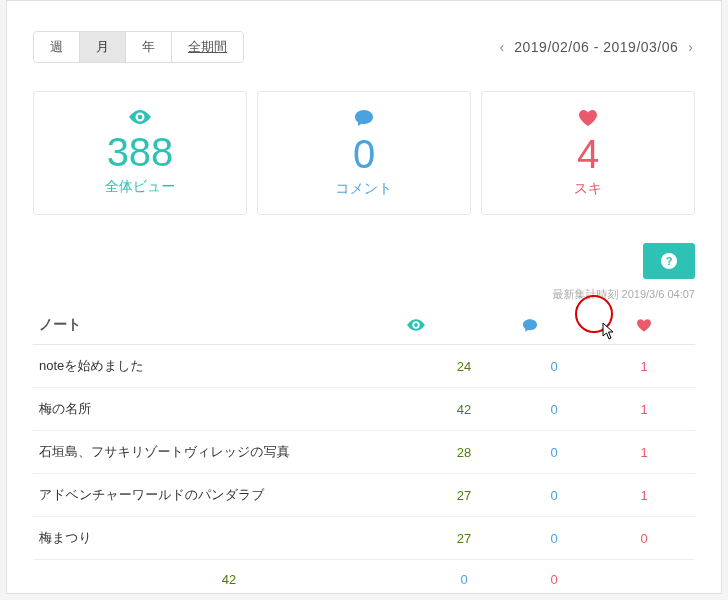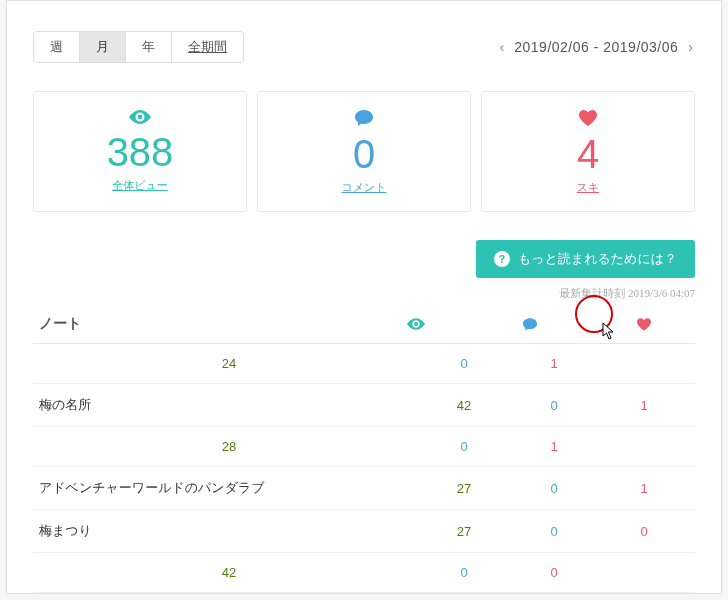--- a/index.html
+++ b/index.html
@@ -70,21 +70,21 @@
   }
   .tile {
     flex: 1;
     border: 1px solid #e6e6e6;
     border-radius: 3px;
     padding: 18px 0 16px 0;
     text-align: center;
   }
   .tile .ico { font-size: 16px; margin-bottom: 6px; display:flex; justify-content:center; }
   .tile .num { font-size: 40px; font-weight: 300; line-height: 1.1; }
-  .tile .lab { font-size: 11px; margin-top: 4px; text-decoration: underline; }
+  .tile .lab { font-size: 14px; margin-top: 4px; }
   .teal { color: #2dc2b3; }
   .blue { color: #4aa3df; }
   .red  { color: #ea5a6b; }
 
   
   .cta-row { display:flex; justify-content:flex-end; margin-bottom: 8px; }
   .cta {
     background: #2dc2b3;
     color: #fff;
     border: none;
@@ -101,21 +101,20 @@
     background: #fff; color: #2dc2b3;
     display:flex; align-items:center; justify-content:center;
     font-size: 11px; font-weight: bold;
   }
 
   .stamp {
     text-align: right;
     color: #aaa;
     font-size: 11px;
     margin-bottom: 4px;
-    font-family: Liberation Serif, serif;
   }
 
   
   .tbl-head {
     display: grid;
     grid-template-columns: 1fr 90px 90px 90px;
     padding: 10px 6px;
     border-bottom: 1px solid #e6e6e6;
     align-items: center;
     font-weight: 600;
@@ -204,21 +203,20 @@
             </svg>
         </div>
         <div class="num red">4</div>
         <div class="lab red">スキ</div>
       </div>
     </div>
 
     <div class="cta-row">
       <button class="cta">
         <span class="qicon">?</span>
-        <span>もっと読まれるためには？</span>
       </button>
     </div>
 
     <div class="stamp">最新集計時刻 2019/3/6 04:07</div>
 
     <div class="tbl-head">
       <div class="h-title">ノート</div>
       <div class="h-ico teal">
         <svg width="18" height="12" viewBox="0 0 22 14">
             <path fill="currentColor" d="M11 0C5 0 1 6 0 7c1 1 5 7 11 7s10-6 11-7c-1-1-5-7-11-7zm0 11.5A4.5 4.5 0 1 1 11 2.5a4.5 4.5 0 0 1 0 9z"></path>
@@ -232,31 +230,33 @@
       </div>
       <div class="h-ico red" id="likes-header">
         <svg width="14" height="13" viewBox="0 0 18 16">
             <path fill="currentColor" d="M9 16S0 9.8 0 4.9C0 2.2 2.1 0 4.7 0 6.5 0 8.1 1 9 2.5 9.9 1 11.5 0 13.3 0 15.9 0 18 2.2 18 4.9 18 9.8 9 16 9 16z"></path>
           </svg>
       </div>
     </div>
 
     <div id="tbody">
         <div class="tbl-row">
+          <div class="t">noteを始めました</div>
           <div class="c v-views">24</div>
           <div class="c v-com">0</div>
           <div class="c v-like">1</div>
         </div>
         <div class="tbl-row">
           <div class="t">梅の名所</div>
           <div class="c v-views">42</div>
           <div class="c v-com">0</div>
           <div class="c v-like">1</div>
         </div>
         <div class="tbl-row">
+          <div class="t">石垣島、フサキリゾートヴィレッジの写真</div>
           <div class="c v-views">28</div>
           <div class="c v-com">0</div>
           <div class="c v-like">1</div>
         </div>
         <div class="tbl-row">
           <div class="t">アドベンチャーワールドのパンダラブ</div>
           <div class="c v-views">27</div>
           <div class="c v-com">0</div>
           <div class="c v-like">1</div>
         </div>

